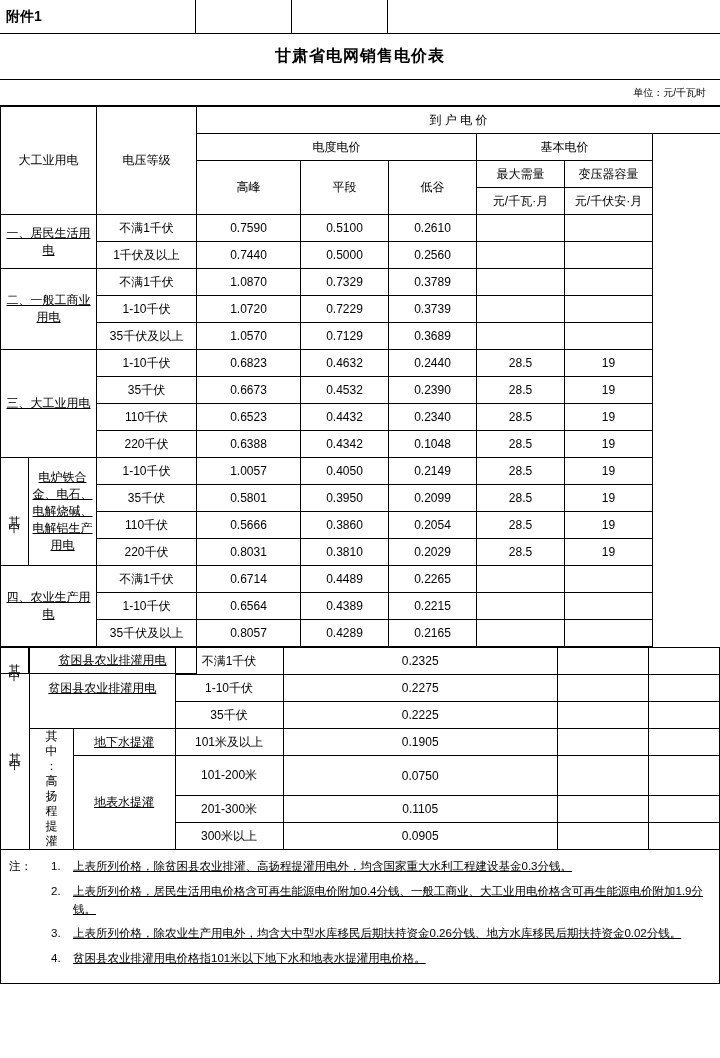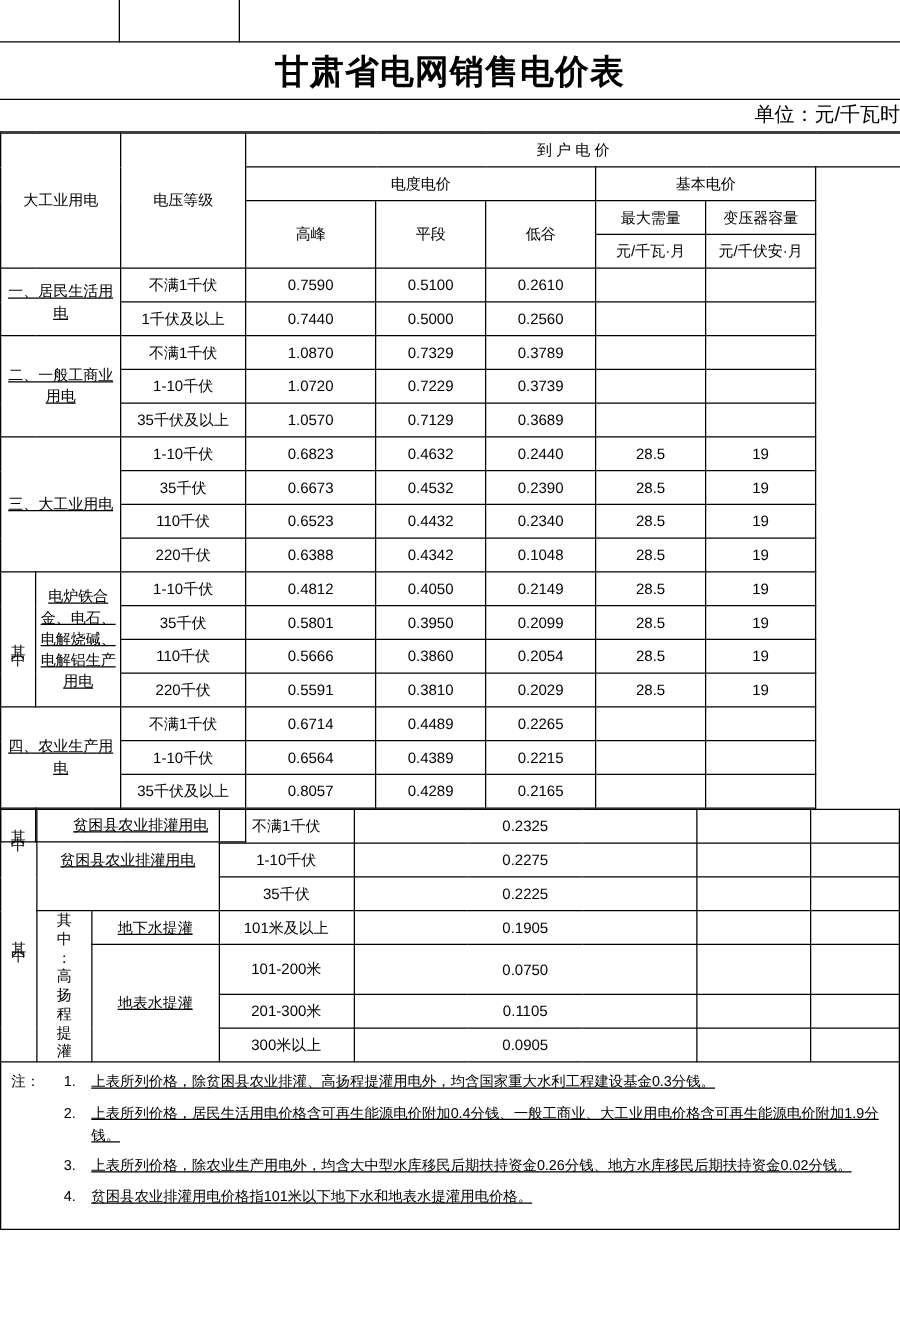--- a/index.html
+++ b/index.html
@@ -44,35 +44,35 @@
   
   .title-row {
     width: 720px;
     height: 46px;
     border-bottom: 1px solid #000;
     display: flex;
     align-items: center;
     justify-content: center;
   }
   .title-text {
-    font-size: 27px;
+    font-size: 16px;
     font-weight: bold;
     letter-spacing: 1px;
     font-family: "Liberation Serif", serif;
   }
   
   .unit-row {
     width: 720px;
     height: 26px;
     border-bottom: 1px solid #000;
     display: flex;
     align-items: center;
     justify-content: flex-end;
-    padding-right: 0;
-    font-size: 16px;
+    padding-right: 14px;
+    font-size: 10px;
   }
 
   
   table.main {
     border-collapse: collapse;
     width: 720px;
     table-layout: fixed;
   }
   table.main td, table.main th {
     border: 1px solid #000;
@@ -139,20 +139,21 @@
   .note-indent {
     padding-left: 42px;
   }
 </style>
 </head>
 <body>
 
 <div class="page">
 
   <div class="top-grid">
+    <div class="top-cell c1">附件1</div>
     <div class="top-cell c2"></div>
     <div class="top-cell c3"></div>
     <div class="top-cell c4"></div>
   </div>
 
   <div class="title-row">
     <span class="title-text">甘肃省电网销售电价表</span>
   </div>
 
   <div class="unit-row">
@@ -273,21 +274,21 @@
       </tr>
 
       <tr>
         <td rowspan="4">
           <div class="vert-wrap">
               <span class="vert">其中</span>
             </div>
         </td>
         <td rowspan="4" class="cat-cell">电炉铁合金、电石、电解烧碱、电解铝生产用电</td>
         <td class="lbl-left">1-10千伏</td>
-        <td>0.4812</td>
+        <td>1.0057</td>
         <td>0.4050</td>
         <td>0.2149</td>
         <td>28.5</td>
         <td>19</td>
       </tr>
       <tr>
         <td class="lbl-left">35千伏</td>
         <td>0.5801</td>
         <td>0.3950</td>
         <td>0.2099</td>
@@ -297,21 +298,21 @@
       <tr>
         <td class="lbl-left">110千伏</td>
         <td>0.5666</td>
         <td>0.3860</td>
         <td>0.2054</td>
         <td>28.5</td>
         <td>19</td>
       </tr>
       <tr>
         <td class="lbl-left">220千伏</td>
-        <td>0.5591</td>
+        <td>0.8031</td>
         <td>0.3810</td>
         <td>0.2029</td>
         <td>28.5</td>
         <td>19</td>
       </tr>
 
       <tr>
         <td colspan="2" rowspan="3" class="cat-cell">四、农业生产用电</td>
         <td class="lbl-left">不满1千伏</td>
         <td>0.6714</td>

